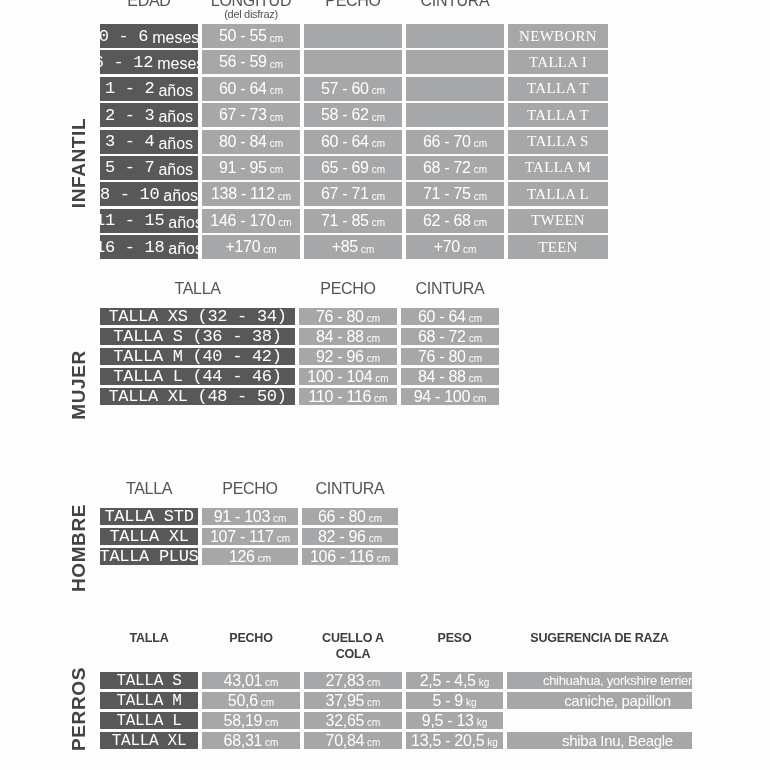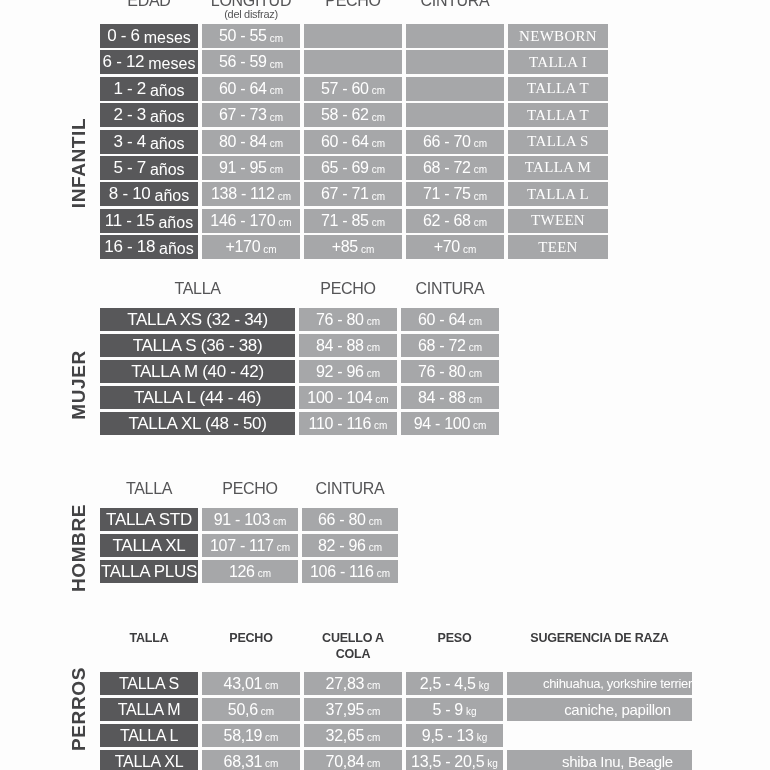--- a/index.html
+++ b/index.html
@@ -42,26 +42,26 @@
   .t-hombre .rows{margin-top:11px;}
   .t-perros .rows{margin-top:10px;}
 
   .row{margin-bottom:3px;}
   .t-infantil .row{margin-bottom:2.4px;}
   .cell{
     background:var(--cell-light,#a6a7a9);color:var(--cell-text,#ffffff);
     display:flex;align-items:center;justify-content:center;white-space:nowrap;overflow:hidden;
   }
   .t-infantil .cell{height:24px;}
-  .t-mujer .cell,.t-hombre .cell,.t-perros .cell{height:23px;}
+  .t-mujer .cell,.t-hombre .cell,.t-perros .cell{height:17px;}
   .row .cell:first-child{background:var(--cell-dark,#58585a);}
 
   .v{font-size:16px;letter-spacing:-0.3px;}
   .u{font-size:10px;margin-left:3px;position:relative;top:2px;}
-  .row .cell:first-child .v{font-size:17px;}
+  .row .cell:first-child .v{font-size:17px;font-family:Liberation Mono, monospace;}
   .row .cell:first-child .u{font-size:16px;margin-left:4px;}
   .t-infantil .row .cell:nth-child(5) .v{font-size:15px;letter-spacing:0.3px;font-family:Liberation Serif, serif;}
   .t-perros .row .cell:first-child .v{font-size:16px;}
   .t-perros .row .cell:nth-child(5) .v{font-size:15px;margin-left:36px;}
   .t-perros .row:nth-child(1) .cell:nth-child(5) .v{font-size:13px;}
 </style>
 </head>
 <body>
 
 <div class="page" style="--background: #fdfdfd; --cell-dark: #58585a; --cell-light: #a6a7a9; --cell-text: #ffffff; --header-text: #555557; --section-label-text: #434345;">

